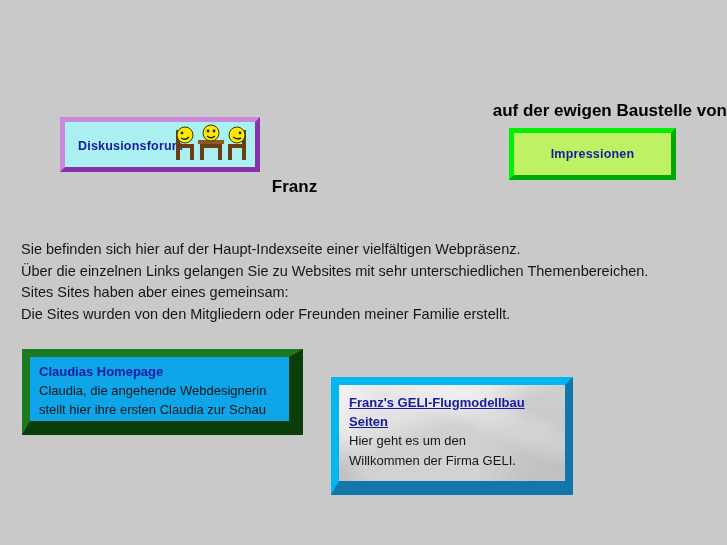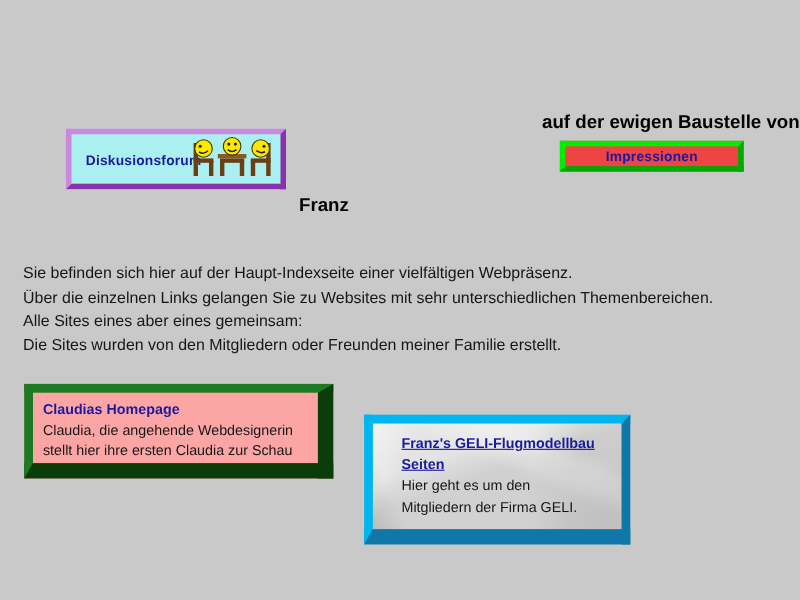--- a/index.html
+++ b/index.html
@@ -84,23 +84,23 @@
     width: 76px;
     height: 45px;
   }
 
   
   .impress-box {
     position: absolute;
     left: 509px;
     top: 128px;
     width: 167px;
-    height: 28px;
-    box-sizing: border-box;
-    background: #ef4444;
+    height: 52px;
+    box-sizing: border-box;
+    background: #bef264;
     border-top: 5px solid #00ee00;
     border-left: 5px solid #00ee00;
     border-right: 5px solid #00a800;
     border-bottom: 5px solid #00a800;
     display: flex;
     align-items: center;
     justify-content: center;
   }
   .impress-label {
     font-size: 12.5px;
@@ -122,21 +122,21 @@
   .intro div { white-space: nowrap; }
 
   
   .claudia-box {
     position: absolute;
     left: 22px;
     top: 349px;
     width: 281px;
     height: 86px;
     box-sizing: border-box;
-    background: #fca5a5;
+    background: #0ea5e9;
     border-top: 8px solid #1d7a23;
     border-left: 8px solid #1d7a23;
     border-right: 14px solid #0b3d0b;
     border-bottom: 14px solid #0b3d0b;
     overflow: hidden;
   }
   .claudia-inner {
     padding: 7px 0 0 9px;
   }
   .claudia-title {
@@ -168,21 +168,20 @@
     background-image:
       linear-gradient(118deg, rgba(255,255,255,0.55) 0%, rgba(255,255,255,0) 18%),
       linear-gradient(64deg,  rgba(140,140,140,0.30) 0%, rgba(255,255,255,0) 12%),
       linear-gradient(160deg, rgba(255,255,255,0.40) 30%, rgba(255,255,255,0) 47%),
       linear-gradient(23deg,  rgba(120,120,120,0.22) 55%, rgba(255,255,255,0) 72%),
       linear-gradient(97deg,  rgba(255,255,255,0.35) 62%, rgba(255,255,255,0) 80%),
       linear-gradient(200deg, rgba(110,110,110,0.18) 20%, rgba(255,255,255,0) 38%),
       linear-gradient(145deg, rgba(255,255,255,0.28) 74%, rgba(255,255,255,0) 92%),
       linear-gradient(180deg, #dadada 0%, #cfcfcf 45%, #d6d6d6 100%);
     overflow: hidden;
-    padding-left: 16px;
   }
   .geli-inner {
     padding: 8px 0 0 10px;
   }
   .geli-title {
     font-size: 13px;
     font-weight: bold;
     color: #1a1a9e;
     line-height: 19px;
   }
@@ -237,36 +236,36 @@
 
   <div class="impress-box">
     <span class="impress-label">Impressionen</span>
   </div>
 
   <div class="h-sub2">Franz</div>
 
   <div class="intro">
     <div>Sie befinden sich hier auf der Haupt-Indexseite einer vielfältigen Webpräsenz.</div>
     <div>Über die einzelnen Links gelangen Sie zu Websites mit sehr unterschiedlichen Themenbereichen.</div>
-    <div>Alle Sites eines aber eines gemeinsam:</div>
+    <div>Sites Sites haben aber eines gemeinsam:</div>
     <div>Die Sites wurden von den Mitgliedern oder Freunden meiner Familie erstellt.</div>
   </div>
 
   <div class="claudia-box">
     <div class="claudia-inner">
       <div class="claudia-title">Claudias Homepage</div>
       <div class="claudia-line">Claudia, die angehende Webdesignerin</div>
       <div class="claudia-line">stellt hier ihre ersten Claudia zur Schau</div>
     </div>
   </div>
 
   <div class="geli-box">
     <div class="geli-inner">
       <div class="geli-title">
         <span class="ul">Franz's GELI-Flugmodellbau</span><br>
         <span class="ul">Seiten</span>
       </div>
       <div class="geli-line">Hier geht es um den</div>
-      <div class="geli-line">Mitgliedern der Firma GELI.</div>
+      <div class="geli-line">Willkommen der Firma GELI.</div>
     </div>
   </div>
 
 </div>
 
 </body></html>

